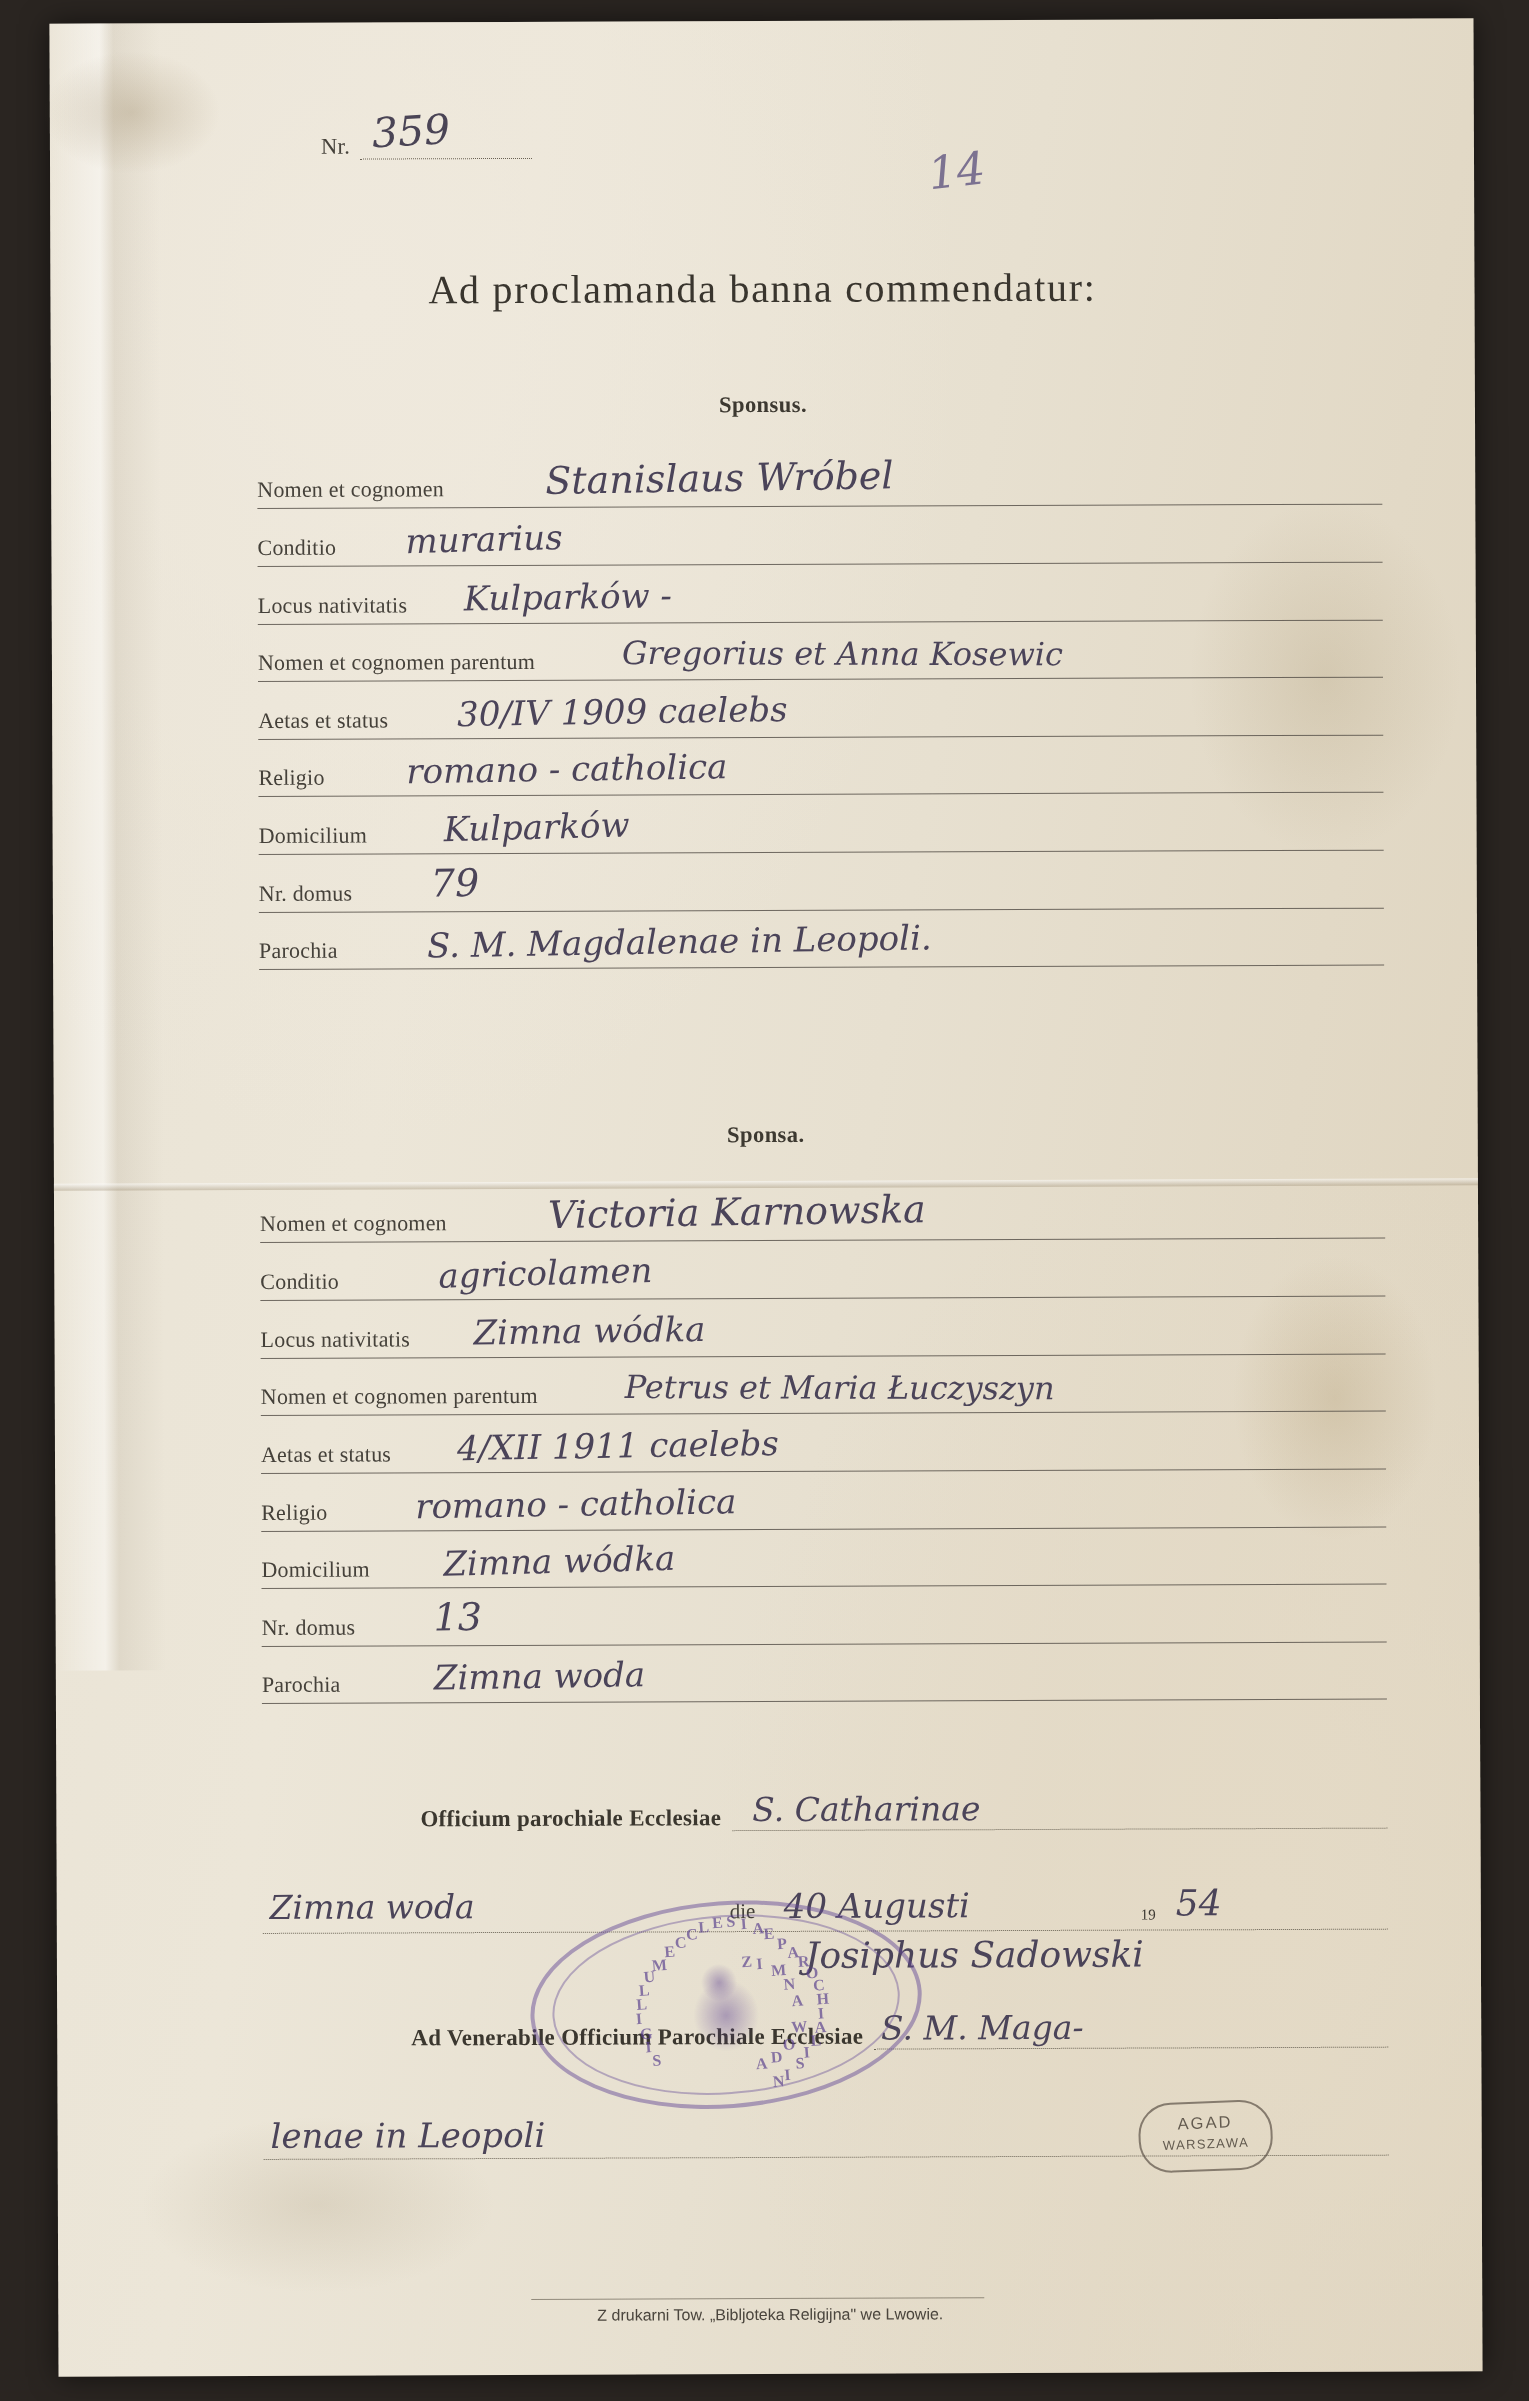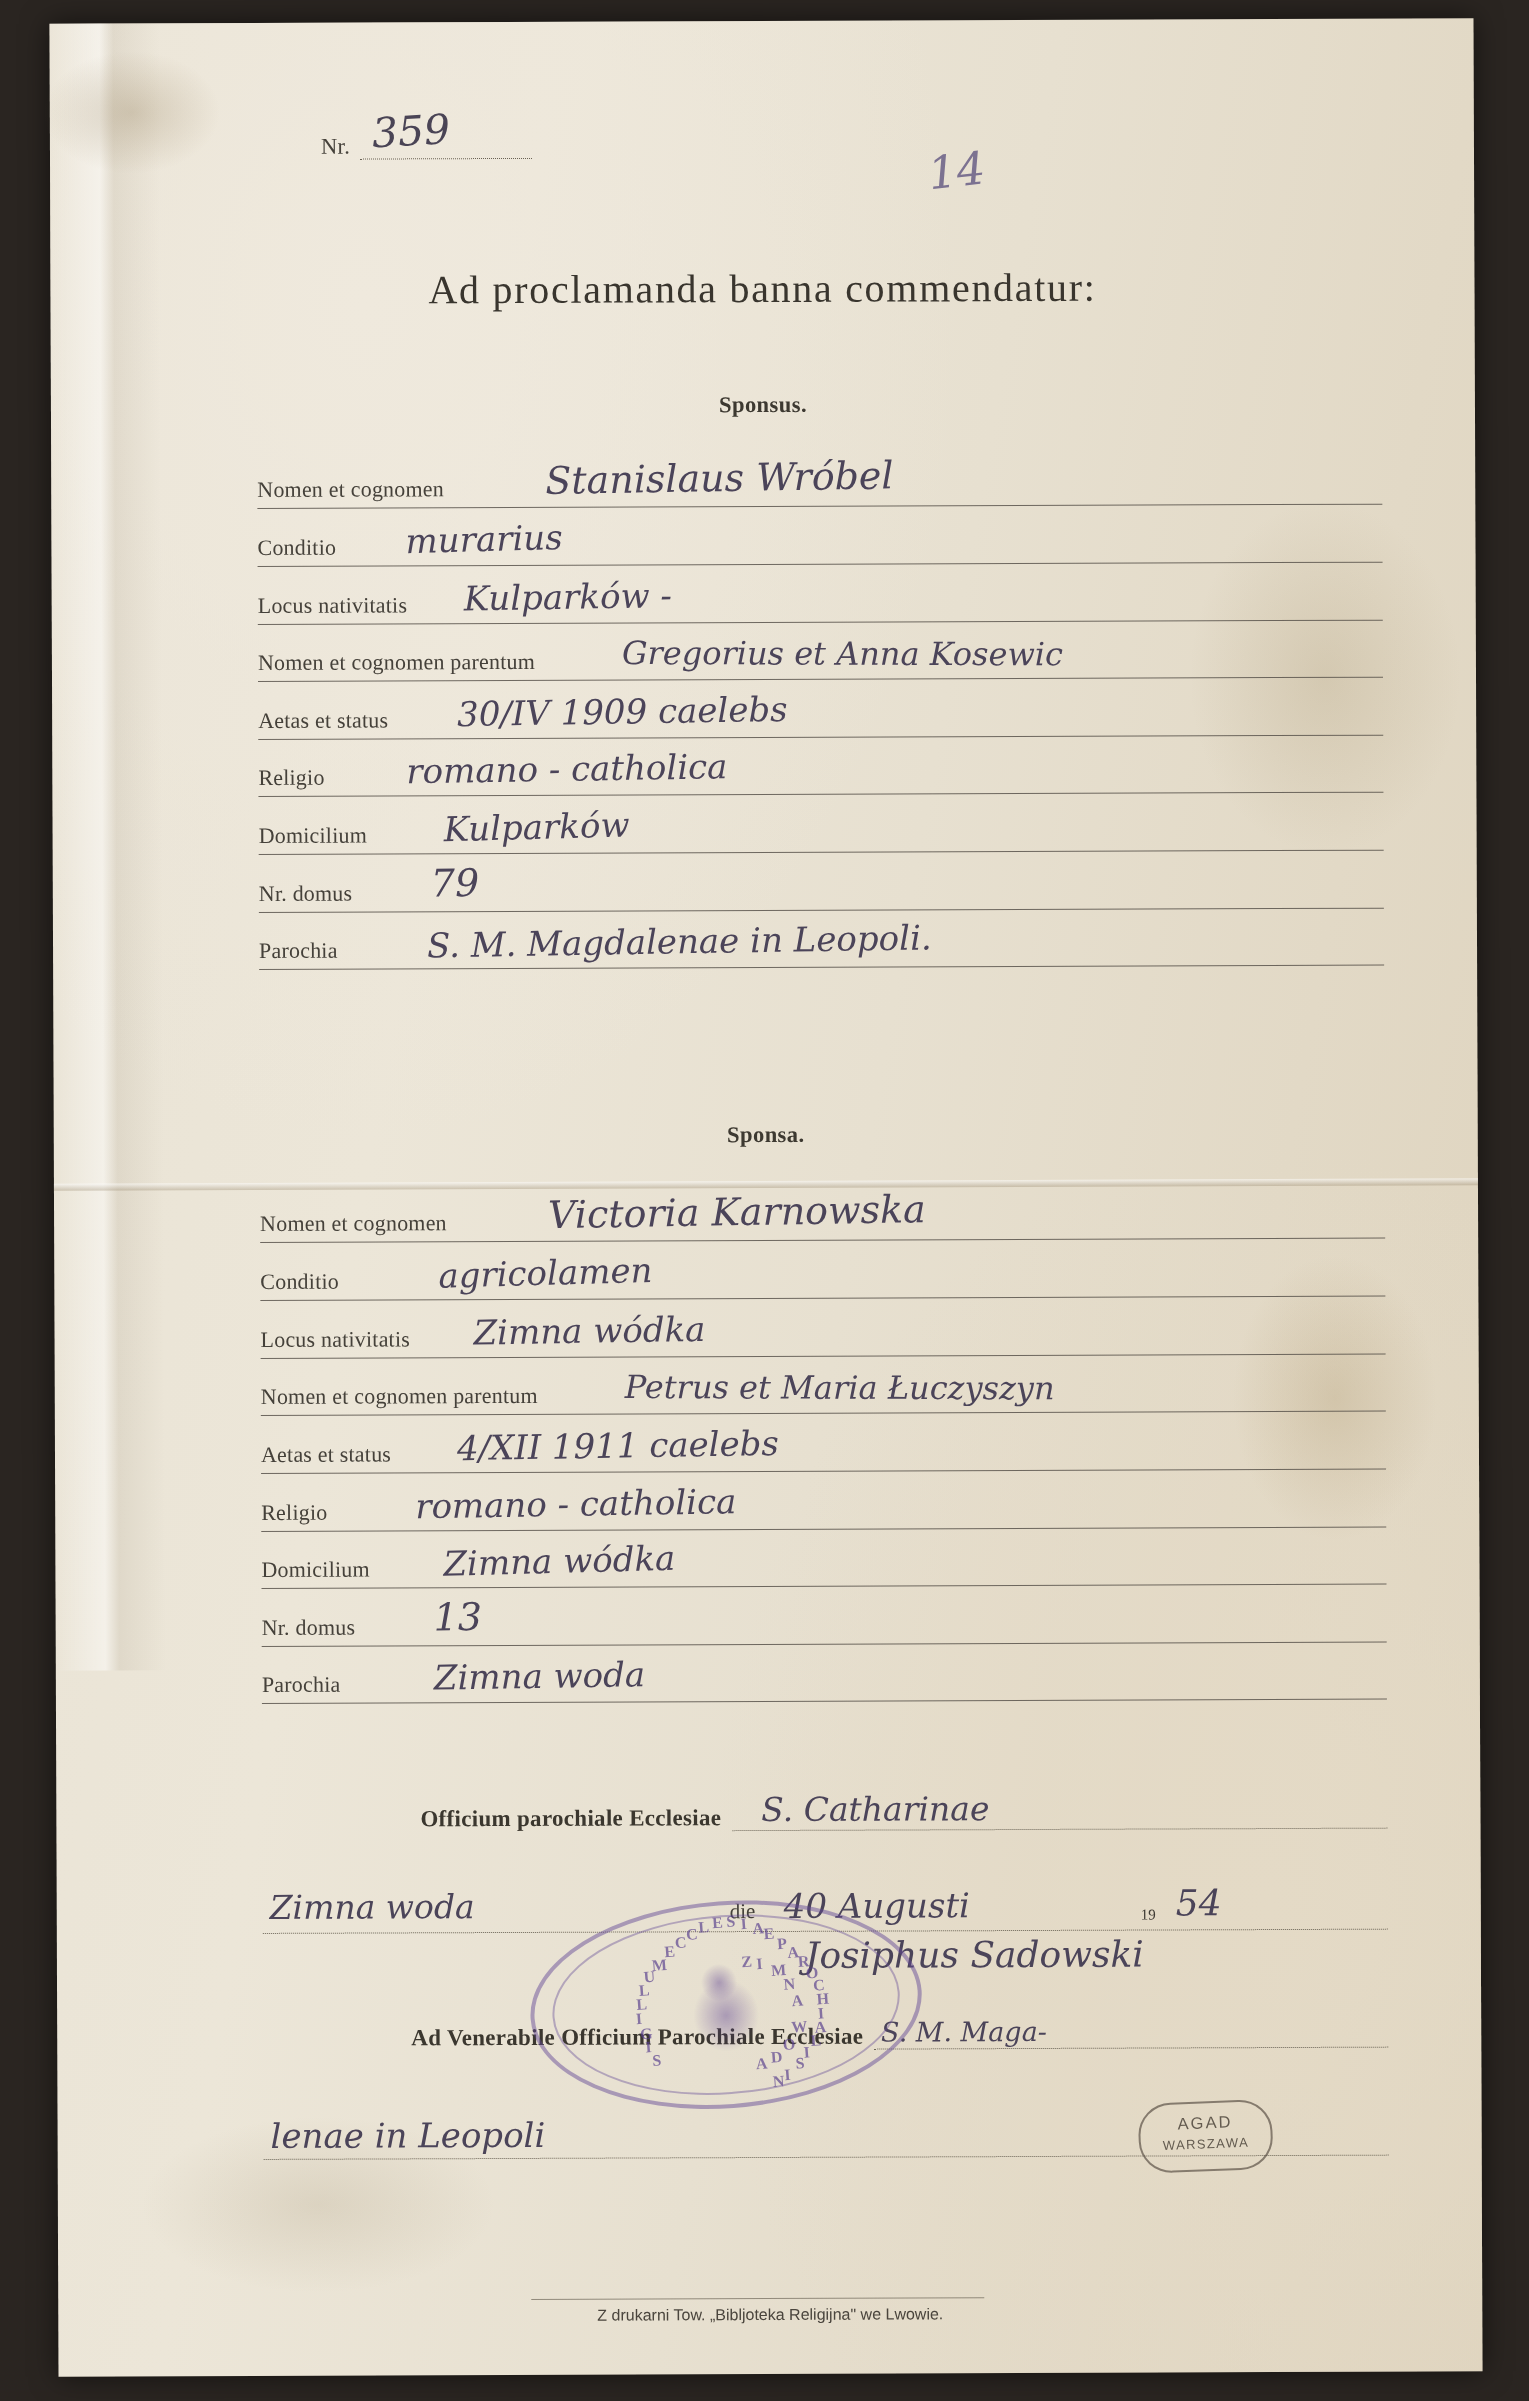--- a/index.html
+++ b/index.html
@@ -363,39 +363,39 @@
       </div>
       <div class="field" style="top:1627px">
         <div class="lbl">Parochia</div>
         <div class="val hw" style="left:172px">Zimna woda</div>
         <div class="rule"></div>
       </div>
 
       <div class="off-line rowflex" style="top:1784px">
         <div class="off-label" style="margin-left:158px">Officium parochiale Ecclesiae</div>
         <div class="dotline" style="position:relative">
-          <div class="hwabs" style="left:29px; bottom:1.4px; font-size:33px">S. Catharinae</div>
+          <div class="hwabs" style="left:20px; bottom:1.4px; font-size:33px">S. Catharinae</div>
         </div>
       </div>
 
       <div class="off-line" style="top:1853px; height:62px;">
         <div style="position:absolute; left:0; right:0; bottom:4.1px; border-bottom:1.4px dotted #6b6456;"></div>
         <div class="hwabs" style="left:6.9px; bottom:11px; font-size:33px;">Zimna woda</div>
         <div style="position:absolute; left:467px; bottom:12.4px; font-size:21px; color:#45413a;">die</div>
         <div class="hwabs" style="left:521px; bottom:9.6px; font-size:34px;">40 Augusti</div>
         <div style="position:absolute; left:878px; bottom:11px; font-size:15px; color:#3f3b34;">19</div>
         <div class="hwabs" style="left:913px; bottom:11px; font-size:36px;">54</div>
       </div>
 
       <div class="hwabs" style="left:748px; top:1914px; font-size:36px;">Josiphus Sadowski</div>
 
       <div class="off-line rowflex" style="top:2003px">
         <div class="off-label" style="margin-left:148px">Ad Venerabile Officium Parochiale Ecclesiae</div>
         <div class="dotline" style="position:relative">
-          <div class="hwabs" style="left:6.9px; bottom:1.4px; font-size:27px">S. M. Maga-</div>
+          <div class="hwabs" style="left:6.9px; bottom:1.4px; font-size:33px">S. M. Maga-</div>
         </div>
       </div>
 
       <div class="off-line" style="top:2079px; height:62px;">
         <div style="position:absolute; left:0; right:0; bottom:4.1px; border-bottom:1.4px dotted #6b6456;"></div>
         <div class="hwabs" style="left:6.9px; bottom:8.2px; font-size:34px;">lenae in Leopoli</div>
       </div>
 
       <div class="stamp">
         <div class="stamp-bird"></div>

